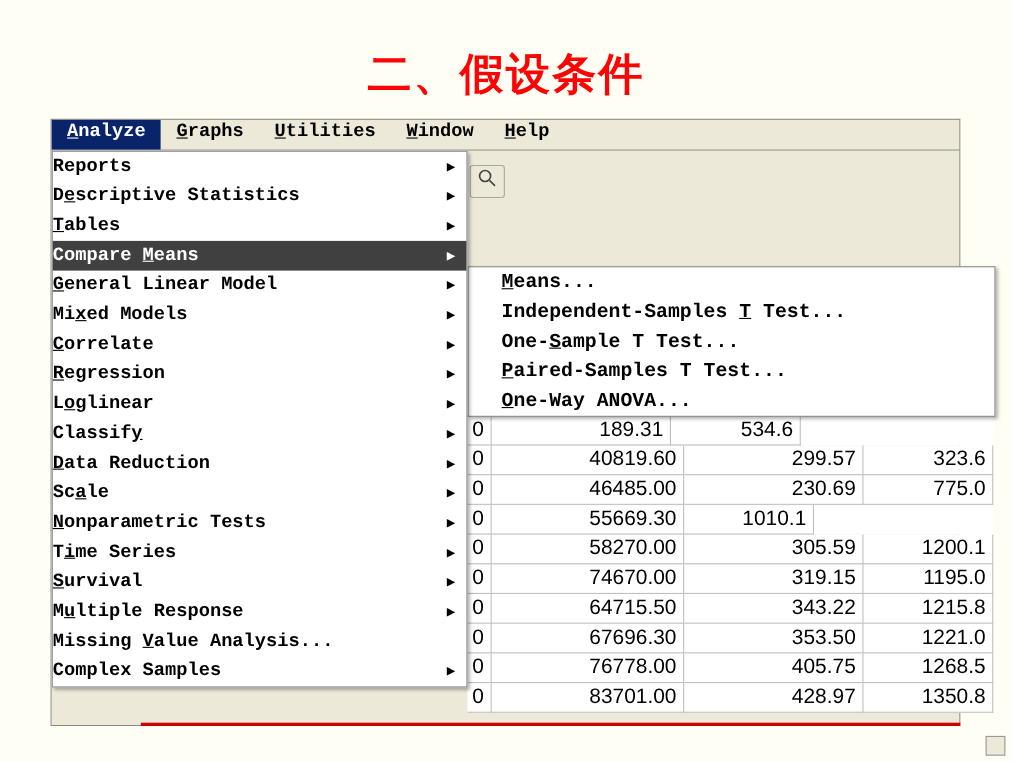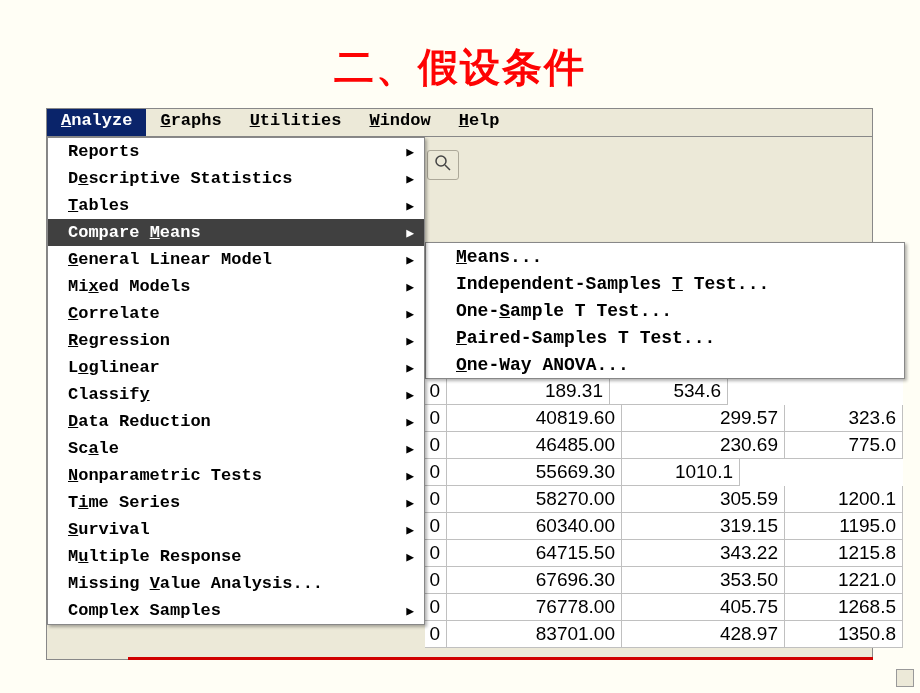--- a/index.html
+++ b/index.html
@@ -79,21 +79,20 @@
       border: 1px solid #888;
       box-shadow: 2px 2px 3px rgba(0,0,0,0.3);
       z-index: 10;
     }
     .menu-row {
       display: flex;
       align-items: center;
       height: 27px;
       font-size: 17px;
       font-weight: bold;
-      padding-left: 20px;
       cursor: default;
       position: relative;
     }
     .menu-row.highlighted {
       background: #404040;
       color: #fff;
     }
     .menu-arrow {
       position: absolute;
       right: 10px;
@@ -305,21 +304,21 @@
         <div class="grid-cell c3">1010.1</div>
       </div>
       <div class="grid-row">
         <div class="grid-cell c0">0</div>
         <div class="grid-cell c1">58270.00</div>
         <div class="grid-cell c2">305.59</div>
         <div class="grid-cell c3">1200.1</div>
       </div>
       <div class="grid-row">
         <div class="grid-cell c0">0</div>
-        <div class="grid-cell c1">60340.00</div>
+        <div class="grid-cell c1">74670.00</div>
         <div class="grid-cell c2">319.15</div>
         <div class="grid-cell c3">1195.0</div>
       </div>
       <div class="grid-row">
         <div class="grid-cell c0">0</div>
         <div class="grid-cell c1">64715.50</div>
         <div class="grid-cell c2">343.22</div>
         <div class="grid-cell c3">1215.8</div>
       </div>
       <div class="grid-row">

